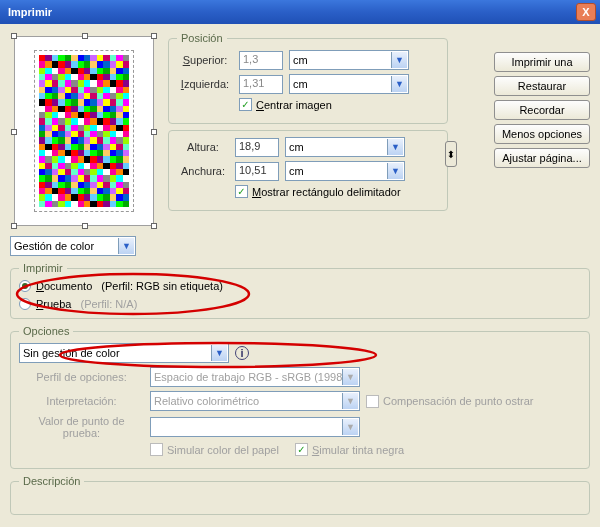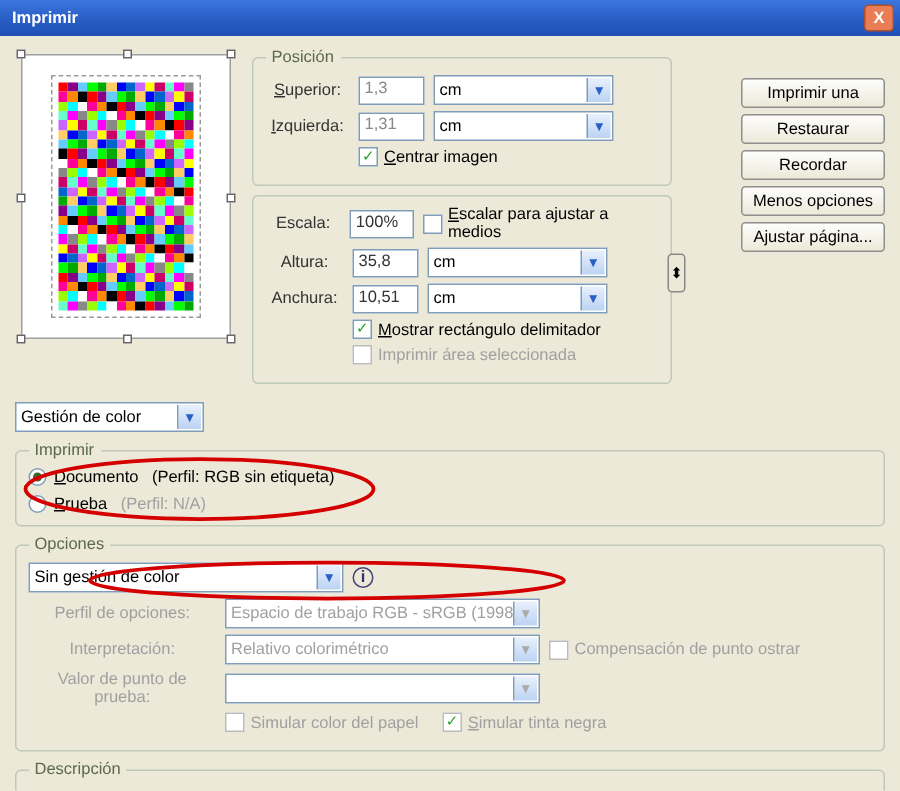--- a/index.html
+++ b/index.html
@@ -425,55 +425,41 @@
         </div>
         <div class="row" style="margin-left:62px">
           <div class="chk">
             <div class="chkbox">✓</div>
             <span><u>C</u>entrar imagen</span>
           </div>
         </div>
       </fieldset>
 
       <fieldset>
-        <div class="row">
-          <span class="lbl" style="width:52px">Escala:</span>
-          <div class="inp" style="width:44px">100%</div>
-          <div class="chk">
-            <div class="chkbox"></div>
-            <span><u>E</u>scalar para ajustar a medios</span>
-          </div>
-        </div>
         <div class="row" style="position:relative">
           <span class="lbl" style="width:52px">Altura:</span>
-          <div class="inp" style="width:44px">35,8</div>
+          <div class="inp" style="width:44px">18,9</div>
           <div class="sel" style="width:120px">
               <span>cm</span>
               <span class="arrow">▼</span>
             </div>
           <div class="linkicon" style="position:absolute;right:-18px;top:4px">⬍</div>
         </div>
         <div class="row">
           <span class="lbl" style="width:52px">Anchura:</span>
           <div class="inp" style="width:44px">10,51</div>
           <div class="sel" style="width:120px">
               <span>cm</span>
               <span class="arrow">▼</span>
             </div>
         </div>
         <div class="row" style="margin-left:58px">
           <div class="chk">
             <div class="chkbox">✓</div>
             <span><u>M</u>ostrar rectángulo delimitador</span>
-          </div>
-        </div>
-        <div class="row" style="margin-left:58px">
-          <div class="chk">
-            <div class="chkbox" style="border-color:#bbb"></div>
-            <span class="disabledtxt">Imprimir área seleccionada</span>
           </div>
         </div>
       </fieldset>
     </div>
   </div>
 
   <div style="margin-top:6px">
     <div class="sel" style="width:126px">
       <span>Gestión de color</span>
       <span class="arrow">▼</span>

